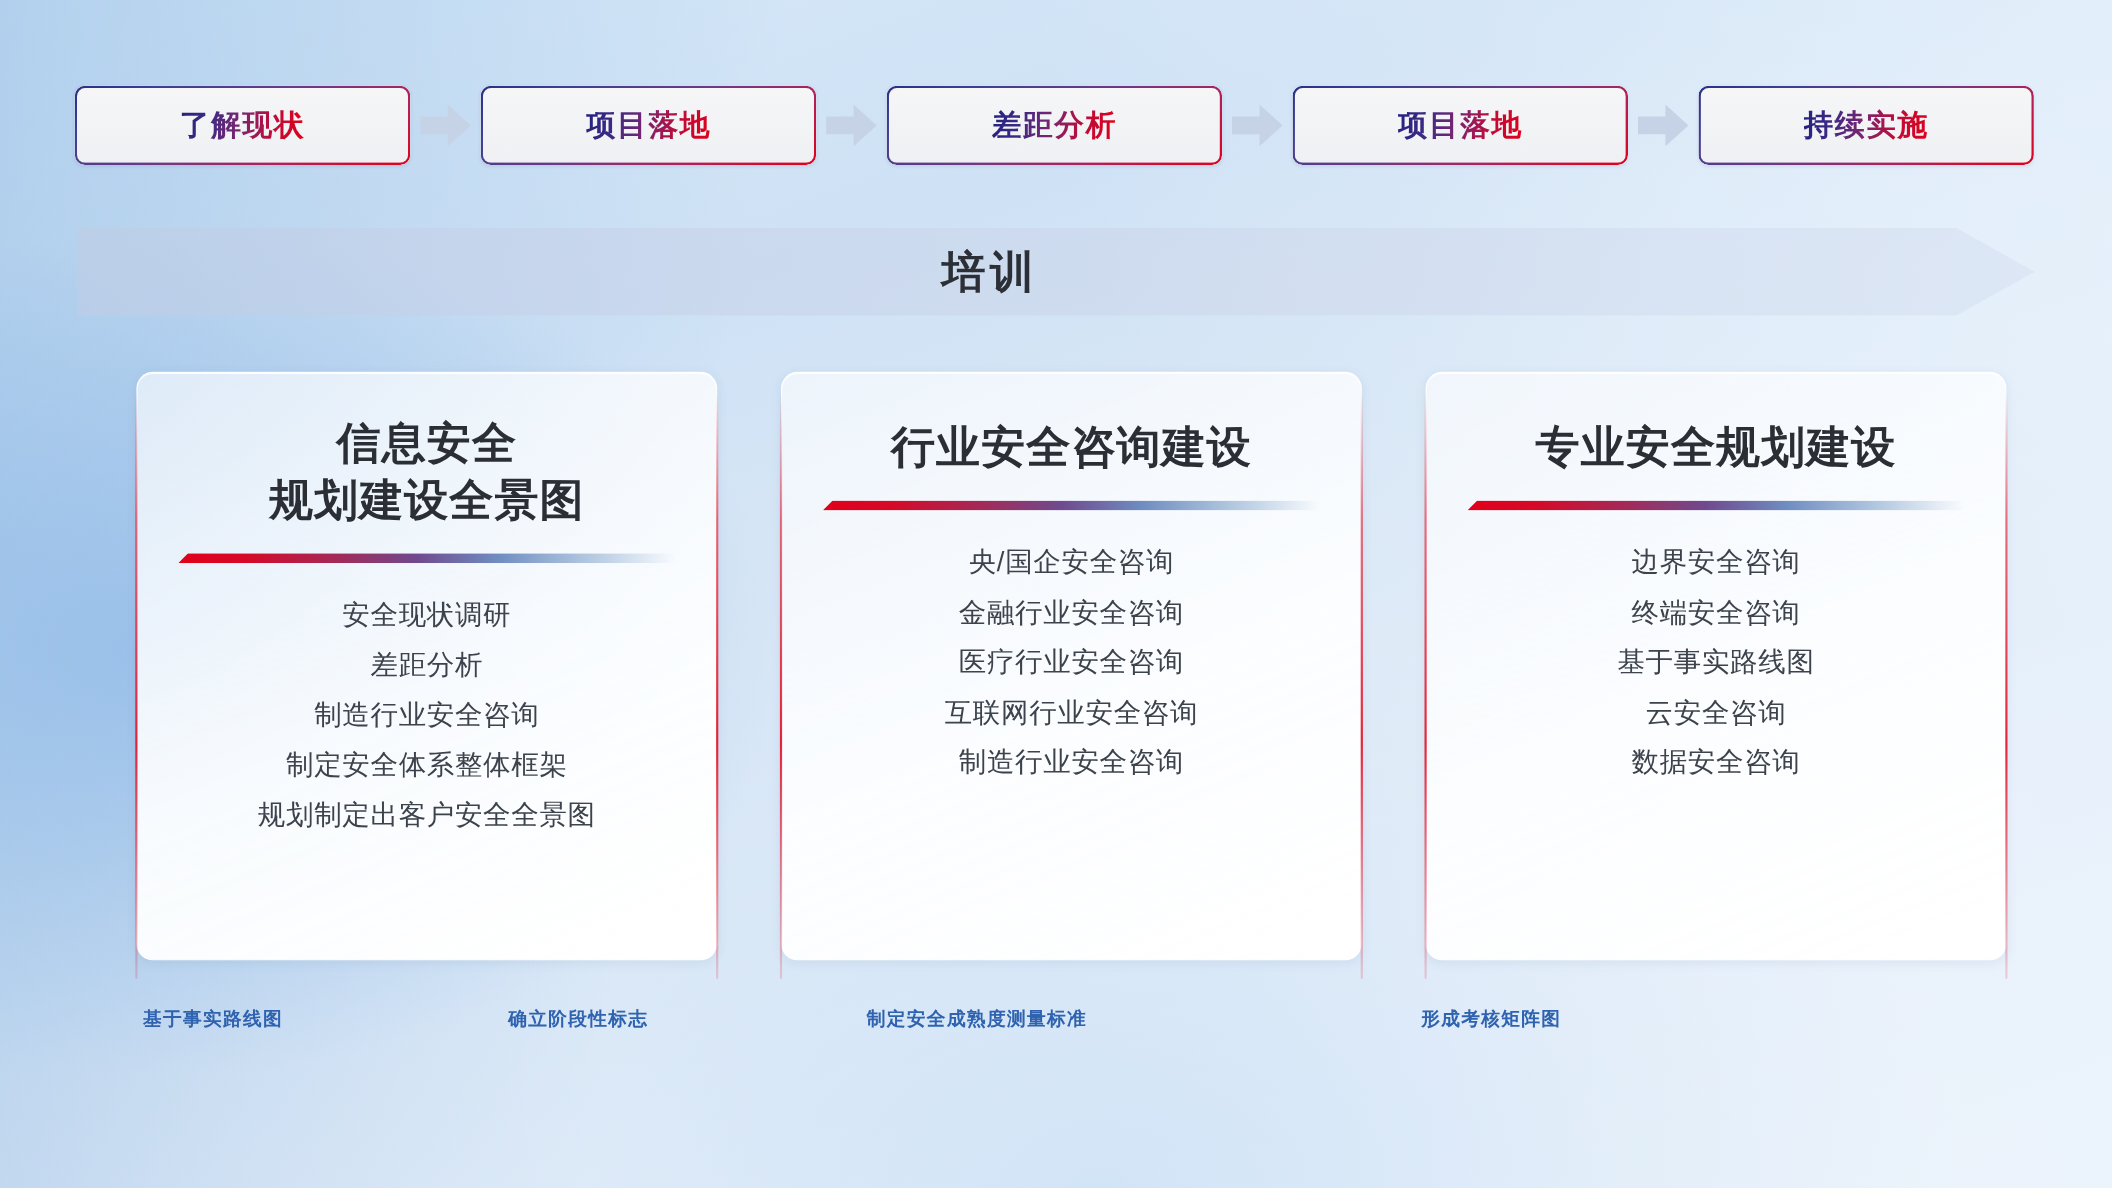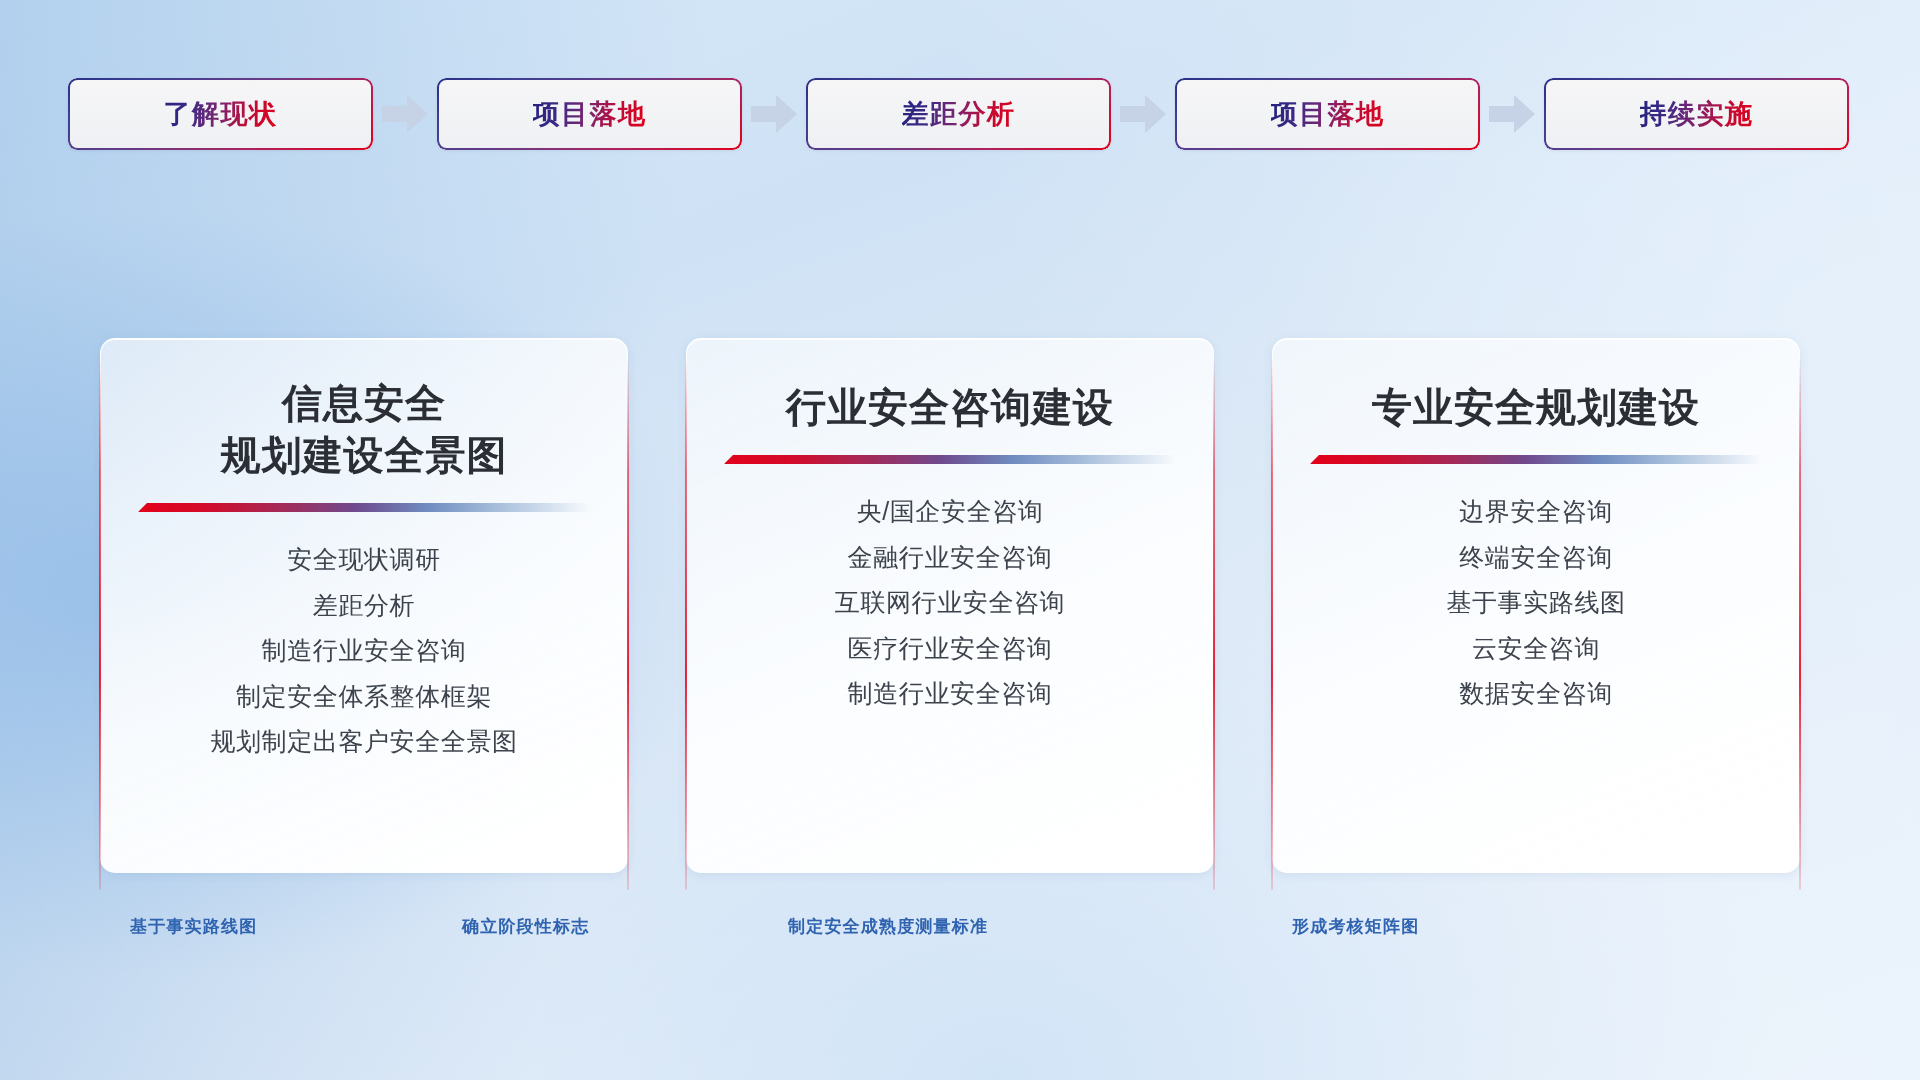--- a/index.html
+++ b/index.html
@@ -89,21 +89,21 @@
   }
   #banner .band-text{
     position:absolute; inset:0;
     display:flex; align-items:center; justify-content:center;
     padding-right:120px;
     font-size:40px; font-weight:700; color:#2c3036; letter-spacing:4px;
   }
 
   
   #cards{
-    position:absolute; left:100px; top:338px;
+    position:absolute; left:124px; top:338px;
     width:1700px; height:535px;
     display:flex; justify-content:space-between;
     z-index:5;
   }
   .card{
     position:relative;
     width:528px; height:535px;
     border-radius:15px;
     background:linear-gradient(158deg, rgba(255,255,255,.60) 0%, rgba(250,252,254,.80) 22%, rgba(253,254,255,.93) 55%, #ffffff 100%);
     box-shadow:
@@ -226,20 +226,24 @@
       <svg width="46" height="38" viewBox="0 0 46 38" aria-hidden="true">
         <path d="M0 11 H25 V0 L46 19 L25 38 V27 H0 Z" fill="#c6d3e6"></path>
       </svg>
     </div>
 
     <div class="step-box">
       <span class="step-label">持续实施</span>
     </div>
   </div>
 
+  <div id="banner">
+    <div class="band"></div>
+    <div class="band-text">培训</div>
+  </div>
 
   <div id="cards">
 
     <div class="card">
       <div class="card-title two-line">信息安全
 规划建设全景图</div>
       <div class="divider-wrap">
         <div class="divider"></div>
       </div>
       <ul class="card-list">
@@ -252,22 +256,22 @@
     </div>
 
     <div class="card">
       <div class="card-title">行业安全咨询建设</div>
       <div class="divider-wrap">
         <div class="divider"></div>
       </div>
       <ul class="card-list">
         <li>央/国企安全咨询</li>
         <li>金融行业安全咨询</li>
+        <li>医疗行业安全咨询</li>
         <li>互联网行业安全咨询</li>
-        <li>医疗行业安全咨询</li>
         <li>制造行业安全咨询</li>
       </ul>
     </div>
 
     <div class="card">
       <div class="card-title">专业安全规划建设</div>
       <div class="divider-wrap">
         <div class="divider"></div>
       </div>
       <ul class="card-list">

